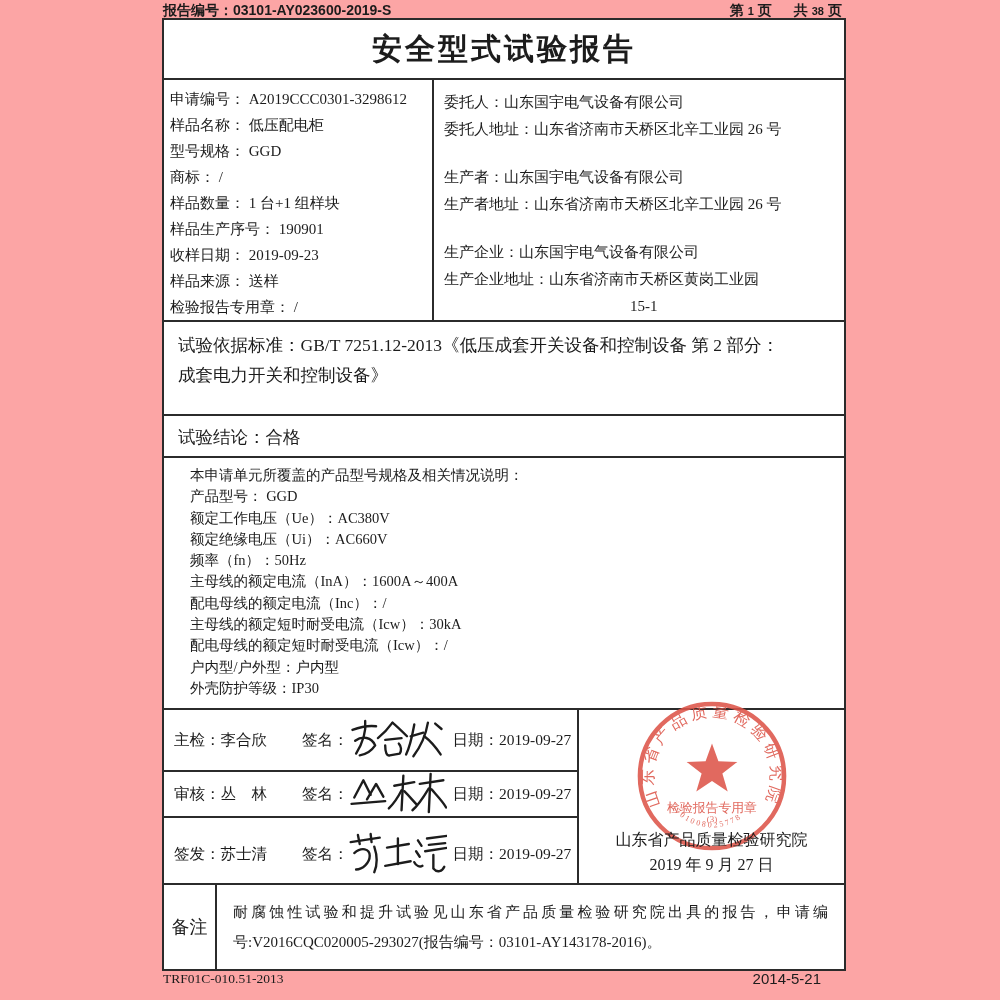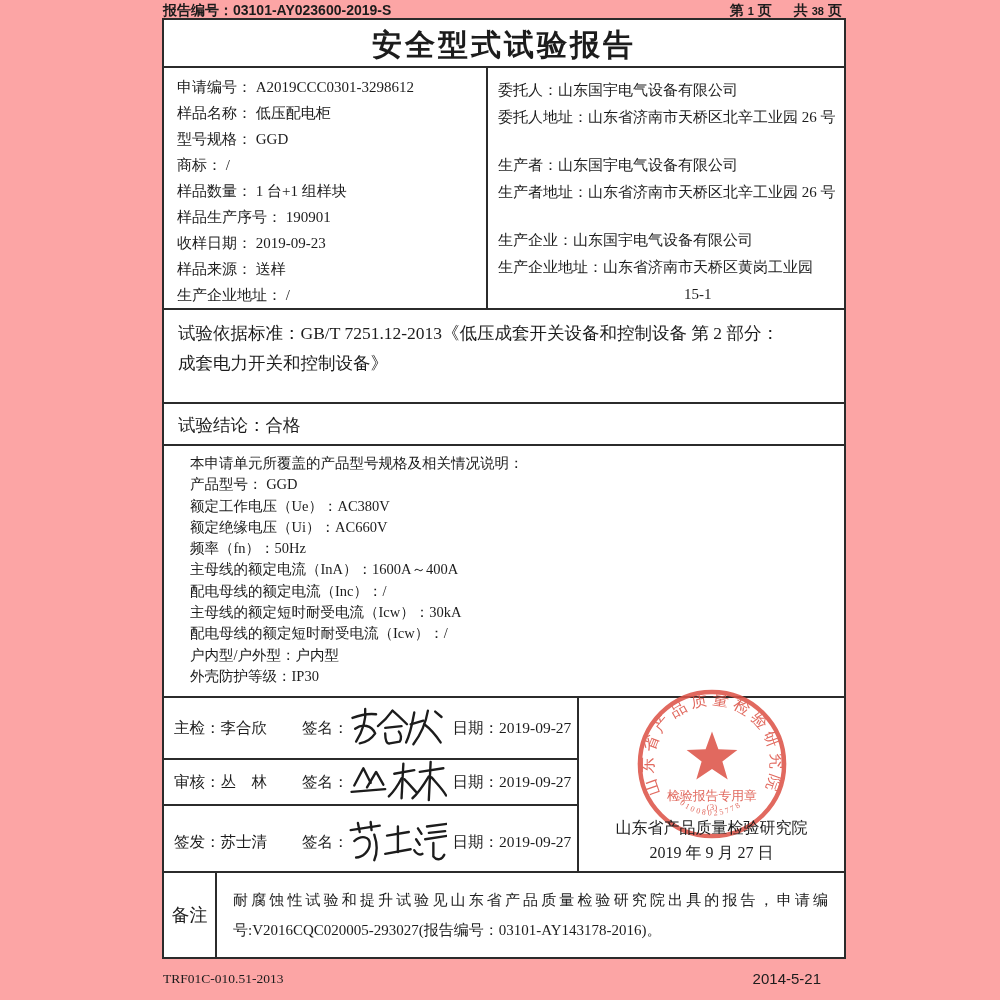--- a/index.html
+++ b/index.html
@@ -14,25 +14,25 @@
   .page-ind span{margin:0 2px;}
   .pg-num{font-size:11px;font-weight:bold;}
   .pg-gap{display:inline-block;width:14px;}
 
   
   .doc-table{position:absolute;left:162px;top:18px;width:684px;
              border:2px solid #2b2b2b;box-sizing:border-box;background:#fff;}
   .row{box-sizing:border-box;}
   .row + .row{border-top:2px solid #2b2b2b;}
 
-  .title-row{height:46px;display:flex;align-items:flex-end;justify-content:center;
+  .title-row{height:58px;display:flex;align-items:center;justify-content:center;
              font-size:30px;font-weight:600;letter-spacing:3px;}
 
   .info-row{height:242px;display:flex;}
-  .info-left{width:322px;box-sizing:border-box;padding:6px 8px 0 13px;
+  .info-left{width:268px;box-sizing:border-box;padding:6px 8px 0 6px;
              font-size:15px;line-height:26px;}
   .info-right{flex:1;box-sizing:border-box;border-left:2px solid #2b2b2b;
               padding:9px 6px 0 10px;font-size:15px;line-height:27px;}
   .pgroup{margin-bottom:21px;}
   .pline3{padding-left:186px;}
 
   .standard-row{height:94px;padding:8px 14px 0 14px;font-size:17.5px;line-height:30px;}
   .conclusion-row{height:42px;padding:9px 14px 16px 14px;font-size:17.5px;}
 
   .spec-row{height:252px;padding:7px 14px 0 26px;font-size:14.5px;line-height:21.3px;}
@@ -91,21 +91,21 @@
     <div class="row info-row">
       <div class="info-left">
         <div>申请编号： A2019CCC0301-3298612</div>
         <div>样品名称： 低压配电柜</div>
         <div>型号规格： GGD</div>
         <div>商标： /</div>
         <div>样品数量： 1 台+1 组样块</div>
         <div>样品生产序号： 190901</div>
         <div>收样日期： 2019-09-23</div>
         <div>样品来源： 送样</div>
-        <div>生产企业地址： /</div>
+        <div>检验报告专用章： /</div>
       </div>
       <div class="info-right">
         <div class="pgroup">
           <div>委托人：山东国宇电气设备有限公司</div>
           <div>委托人地址：山东省济南市天桥区北辛工业园 26 号</div>
         </div>
         <div class="pgroup">
           <div>生产者：山东国宇电气设备有限公司</div>
           <div>生产者地址：山东省济南市天桥区北辛工业园 26 号</div>
         </div>

